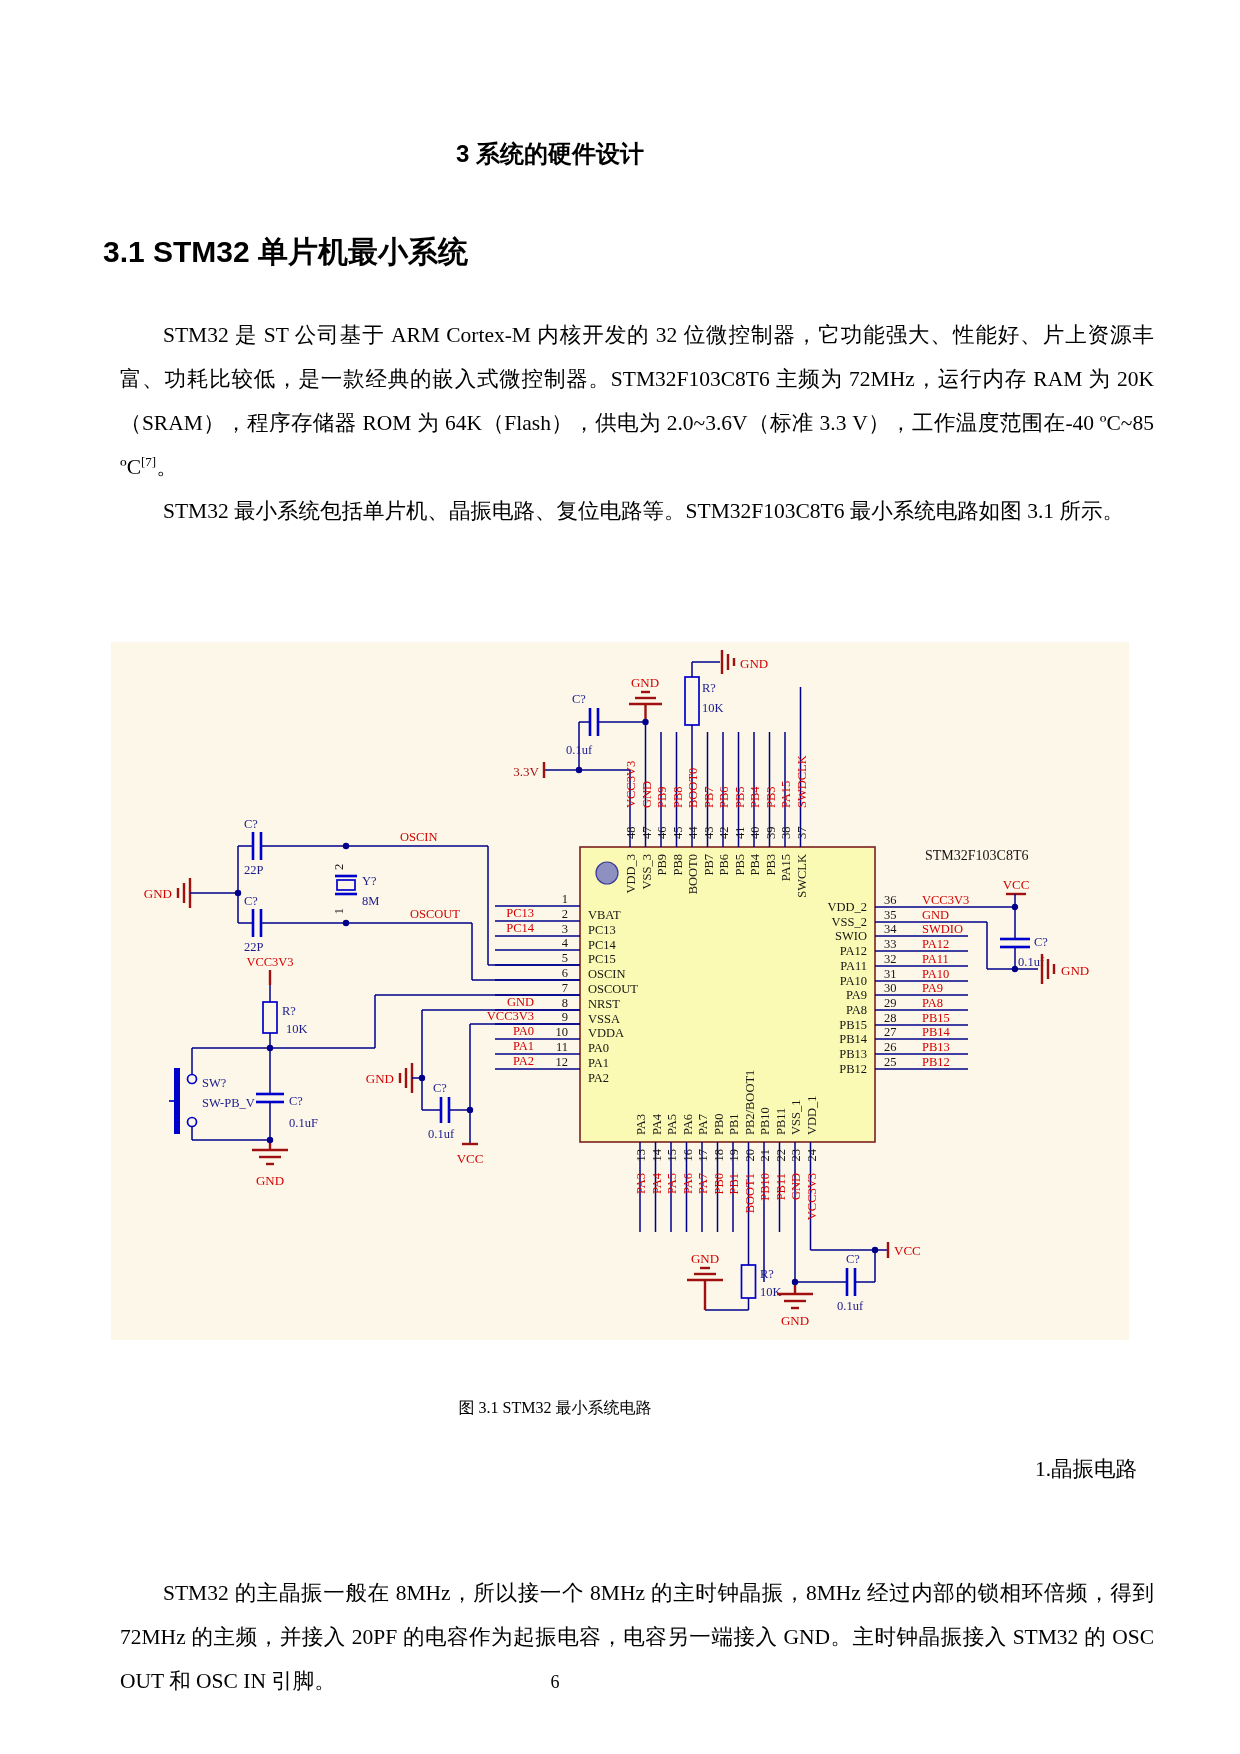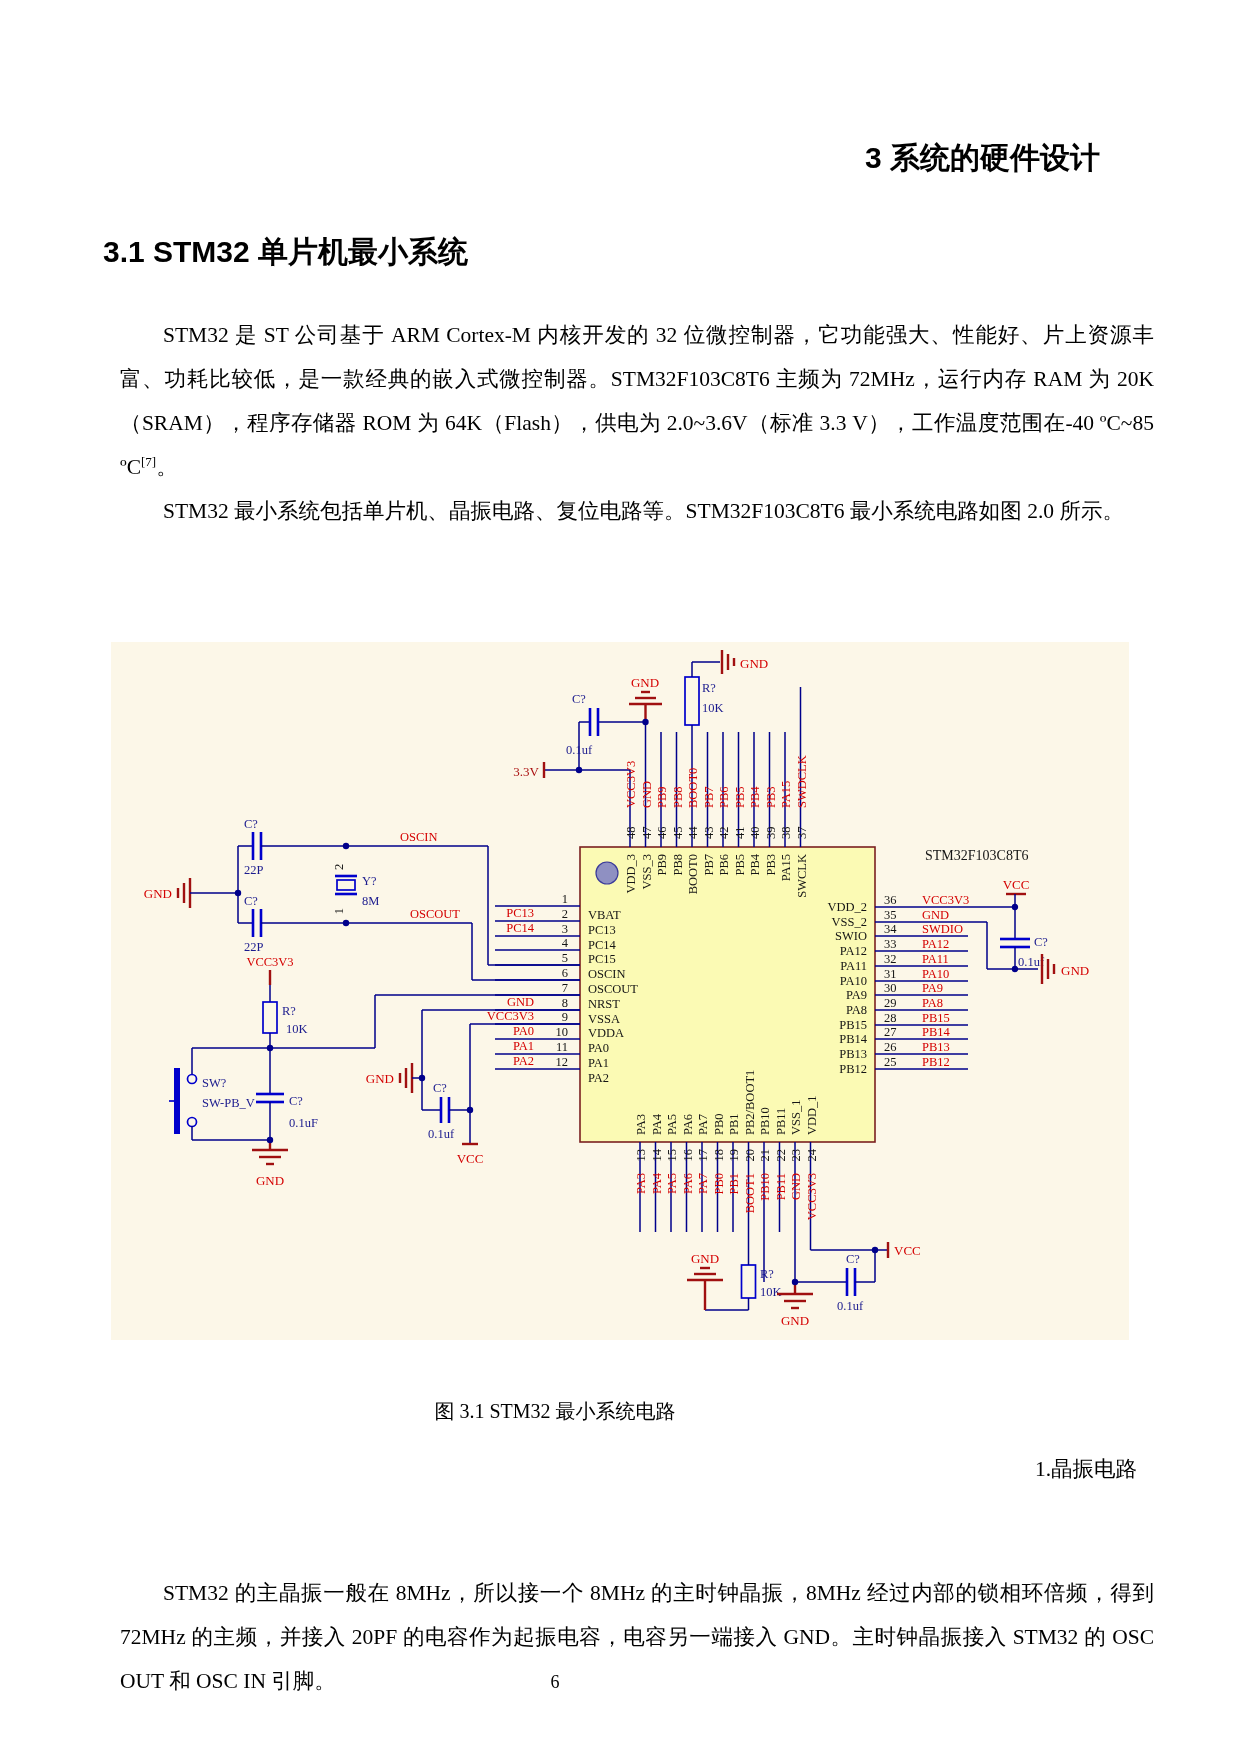--- a/index.html
+++ b/index.html
@@ -1,37 +1,37 @@
 <!DOCTYPE html>
 <html><head>
 <meta charset="utf-8">
 <style>
   html,body{margin:0;padding:0;}
   body{
     width:1240px;height:1754px;position:relative;background:#ffffff;
     font-family:"Liberation Serif","DejaVu Serif",serif;color:#000;
   }
   .doc-title{
-    position:absolute;left:0;top:138px;width:1100px;text-align:right;
-    font-family:"Liberation Sans","DejaVu Sans",sans-serif;font-weight:bold;font-size:30px;
+    position:absolute;left:0;top:138px;width:1100px;text-align:center;
+    font-family:"Liberation Sans","DejaVu Sans",sans-serif;font-weight:bold;font-size:24px;
   }
   .section-heading{
     position:absolute;left:103px;top:232px;
     font-family:"Liberation Sans","DejaVu Sans",sans-serif;font-weight:bold;font-size:30px;
   }
   .para{
     position:absolute;left:103px;width:1034px;
     font-size:21.5px;line-height:44px;text-align:justify;text-indent:2em;margin:17px;
   }
   #para1{top:296px;}
   #para2{top:472px;}
   #para3{top:1554px;}
   .para sup{font-size:13px;vertical-align:super;line-height:0;}
   .figure{position:absolute;left:110px;top:582px;width:1020px;height:760px;}
-  .caption{position:absolute;left:0;top:1398px;width:1110px;text-align:center;font-size:20px;}
+  .caption{position:absolute;left:0;top:1398px;width:1110px;text-align:center;font-size:16px;}
   .subheading{position:absolute;left:103px;top:1454px;width:1034px;font-size:21.5px;text-indent:2em;text-align:right;}
   .pagenum{position:absolute;left:0;top:1672px;width:1110px;text-align:center;font-size:18px;}
 
   
   svg text{font-family:"Liberation Serif","DejaVu Serif",serif;font-size:12.5px;}
   .bg{fill:#FCF7E8;}
   .chipbody{fill:#FBFAB4;stroke:#7B2020;stroke-width:1.6;}
   .pin1mark{fill:#8F90C2;stroke:#3A3A99;stroke-width:1.2;}
   .wire{stroke:#00008B;stroke-width:1.5;fill:none;}
   .plate{stroke:#0000CC;stroke-width:2.6;}
@@ -47,21 +47,21 @@
   .chipname{fill:#151515;font-size:14px;}
 </style>
 </head>
 <body>
 
 <div class="doc-title">3  系统的硬件设计</div>
 <div class="section-heading">3.1  STM32 单片机最小系统</div>
 
 <p class="para" id="para1"><span>STM32 是 ST 公司基于 ARM Cortex-M 内核开发的 32 位微控制器，它功能强大、性能好、片上资源丰富、功耗比较低，是一款经典的嵌入式微控制器。STM32F103C8T6 主频为 72MHz，运行内存 RAM 为 20K（SRAM），程序存储器 ROM 为 64K（Flash），供电为 2.0~3.6V（标准 3.3 V），工作温度范围在-40 ºC~85 ºC</span><sup>[7]</sup><span>。</span></p>
 
-<p class="para" id="para2">STM32 最小系统包括单片机、晶振电路、复位电路等。STM32F103C8T6 最小系统电路如图 2.0 所示。</p>
+<p class="para" id="para2">STM32 最小系统包括单片机、晶振电路、复位电路等。STM32F103C8T6 最小系统电路如图 3.1 所示。</p>
 
 <div class="figure">
 <svg id="schem" width="1020" height="760" viewBox="0 0 1020 760">
   <rect class="bg" x="1" y="60" width="1018" height="698"></rect>
 
   <g>
     <rect class="chipbody" x="470" y="265" width="295" height="295"></rect>
     <circle class="pin1mark" cx="497" cy="291" r="11"></circle>
     <text class="chipname" x="815" y="278">STM32F103C8T6</text>
   </g>

